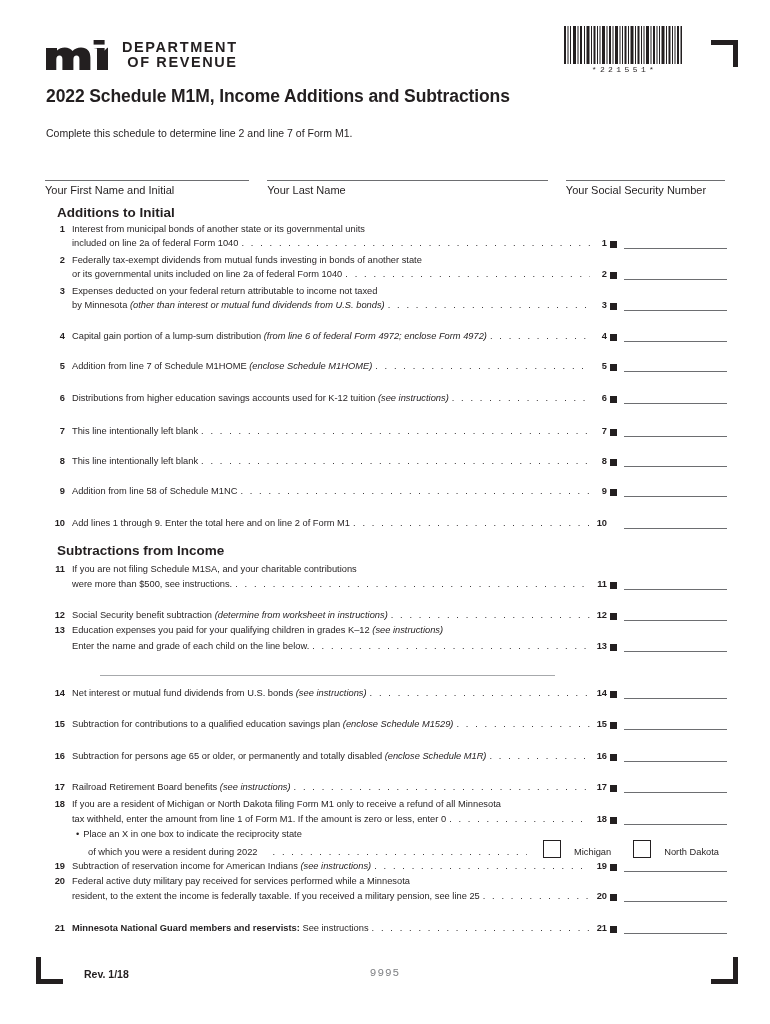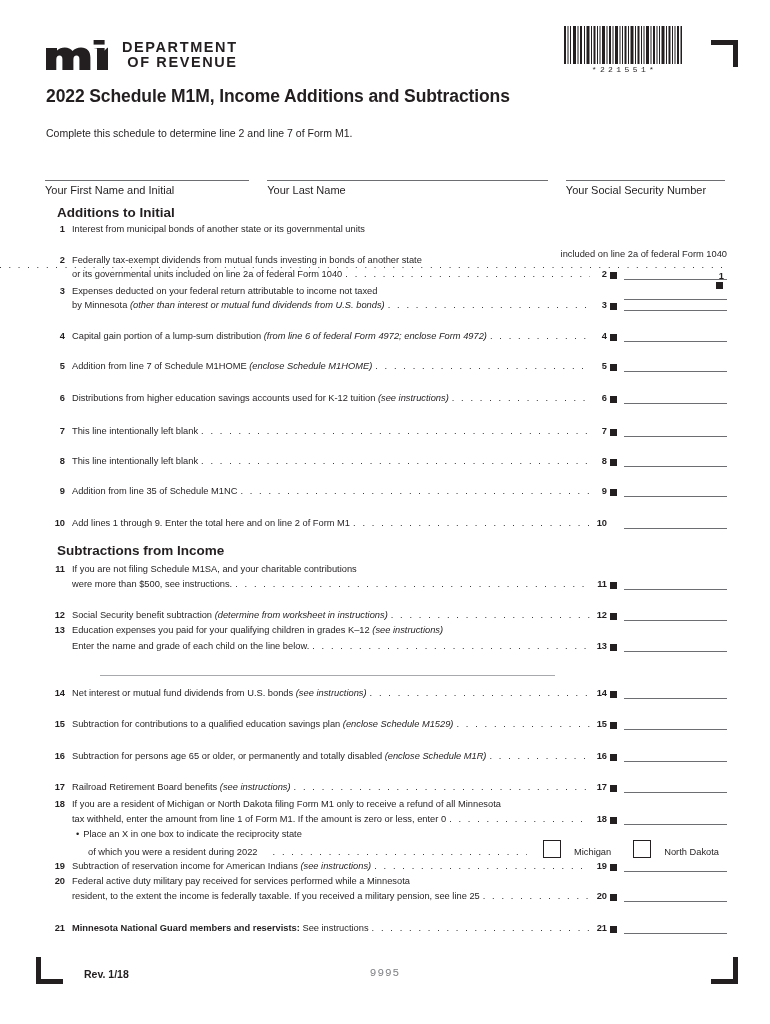--- a/index.html
+++ b/index.html
@@ -316,21 +316,21 @@
   </div>
 
   <div class="section-head" style="top:205px;">Additions to Initial</div>
   <div class="section-head" style="top:543px;">Subtractions from Income</div>
 
   <div class="lines" id="lines-root">
       <div class="row" style="top: 224px;">
         <span class="num">1</span>
         <span class="txt">Interest from municipal bonds of another state or its governmental units</span>
       </div>
-      <div class="row cont" style="top: 238px; flex-direction: column;">
+      <div class="row cont" style="top: 238px;">
         <span class="num">1</span>
         <span class="txt">included on line 2a of federal Form 1040</span>
         <span class="leader">. . . . . . . . . . . . . . . . . . . . . . . . . . . . . . . . . . . . . . . . . . . . . . . . . . . . . . . . . . . . . . . . . . . . . . . . . . . . . . . . . . . . . . . . . . . . . . . . . . . . . . . . . . . . . . . . . . . . . . . .</span>
         <span class="rnum">1</span>
         <span class="sq"></span>
         <span class="entry"></span>
       </div>
       <div class="row" style="top: 255px;">
         <span class="num">2</span>
         <span class="txt">Federally tax-exempt dividends from mutual funds investing in bonds of another state</span>
@@ -390,21 +390,21 @@
       <div class="row" style="top: 456px;">
         <span class="num">8</span>
         <span class="txt">This line intentionally left blank</span>
         <span class="leader">. . . . . . . . . . . . . . . . . . . . . . . . . . . . . . . . . . . . . . . . . . . . . . . . . . . . . . . . . . . . . . . . . . . . . . . . . . . . . . . . . . . . . . . . . . . . . . . . . . . . . . . . . . . . . . . . . . . . . . . .</span>
         <span class="rnum">8</span>
         <span class="sq"></span>
         <span class="entry"></span>
       </div>
       <div class="row" style="top: 486px;">
         <span class="num">9</span>
-        <span class="txt">Addition from line 35 of Schedule M1NC</span>
+        <span class="txt">Addition from line 58 of Schedule M1NC</span>
         <span class="leader">. . . . . . . . . . . . . . . . . . . . . . . . . . . . . . . . . . . . . . . . . . . . . . . . . . . . . . . . . . . . . . . . . . . . . . . . . . . . . . . . . . . . . . . . . . . . . . . . . . . . . . . . . . . . . . . . . . . . . . . .</span>
         <span class="rnum">9</span>
         <span class="sq"></span>
         <span class="entry"></span>
       </div>
       <div class="row" style="top: 518px;">
         <span class="num">10</span>
         <span class="txt">Add lines 1 through 9. Enter the total here and on line 2 of Form M1</span>
         <span class="leader">. . . . . . . . . . . . . . . . . . . . . . . . . . . . . . . . . . . . . . . . . . . . . . . . . . . . . . . . . . . . . . . . . . . . . . . . . . . . . . . . . . . . . . . . . . . . . . . . . . . . . . . . . . . . . . . . . . . . . . . .</span>
         <span class="rnum">10</span>

